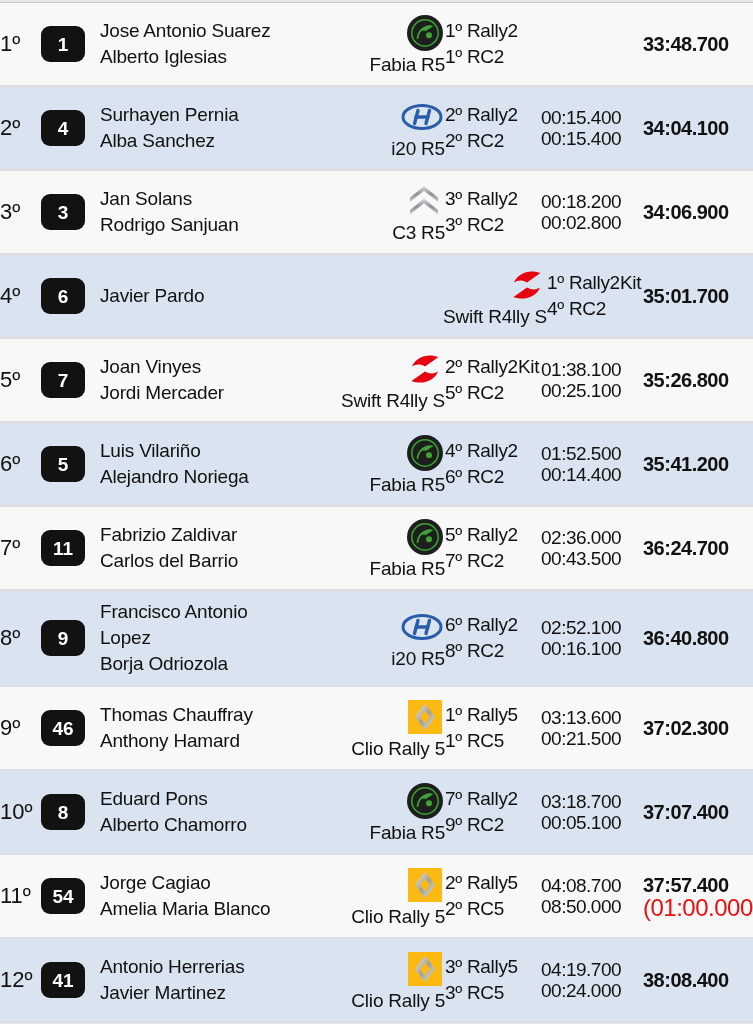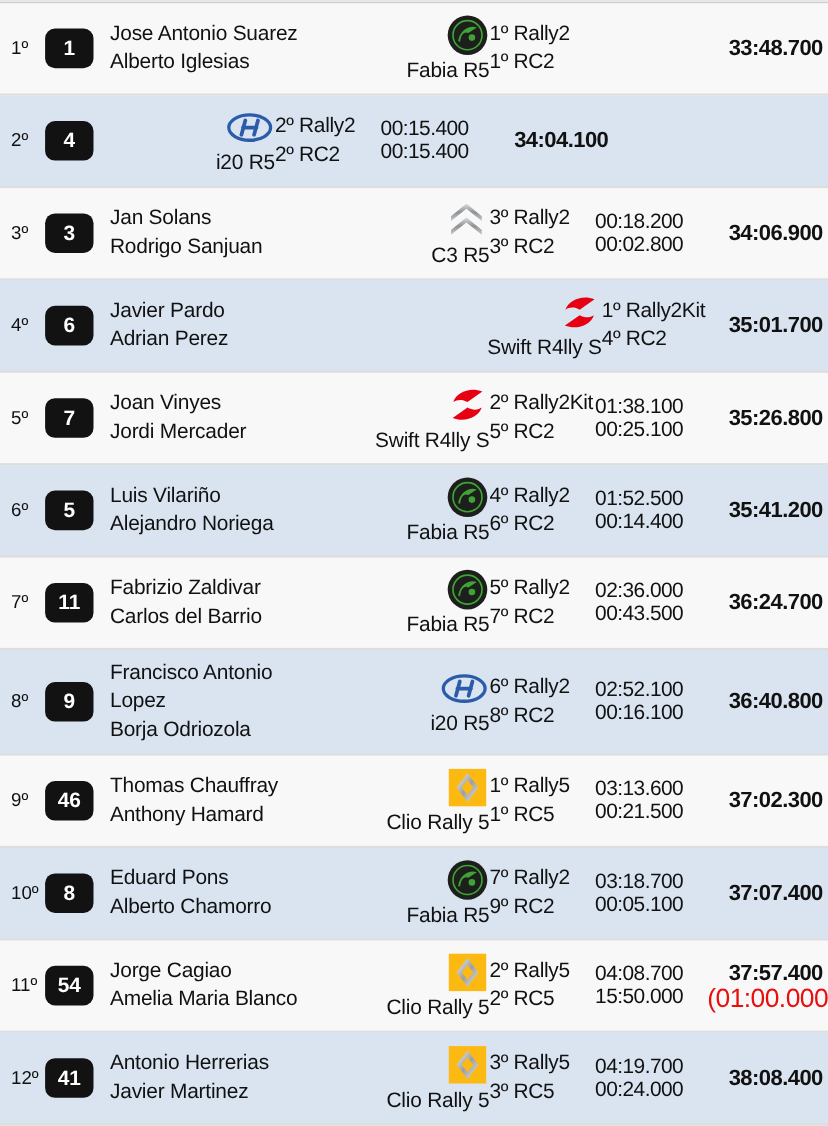--- a/index.html
+++ b/index.html
@@ -14,38 +14,38 @@
   }
   .top-strip{height:3px;background:#e7e7e7;border-bottom:1px solid #c9c9c9}
   .bottom-strip{height:7px;background:#e4e4e4}
   .table{width:753px}
   .row{
     display:flex; align-items:center; min-height:74px;
     padding:8px 0; border-bottom:2px solid var(--separator);
   }
   .row.even{background:var(--row-white)}
   .row.odd{background:var(--row-alt)}
-  .cell-pos{width:34px; flex:0 0 34px; font-size:17px; padding-left:10px}
+  .cell-pos{width:34px; flex:0 0 34px; font-size:22px; padding-left:0}
   .cell-badge{width:58px; flex:0 0 58px; text-align:center}
   .badge{
     display:inline-block; background:var(--badge-bg); color:#fff;
     font-weight:bold; font-size:19px; line-height:1;
     padding:9px 10px 8px; min-width:44px; border-radius:9px; text-align:center;
   }
   .cell-drivers{flex:1 1 auto; padding-left:8px; padding-right:4px;
     font-size:19px; line-height:26px; letter-spacing:-0.2px}
   .cell-car{width:158px; flex:0 0 158px; text-align:right}
   .cell-car .logo{display:block; height:42px; line-height:42px}
   .cell-car .logo svg{vertical-align:middle}
   .cell-car .model{font-size:19px; line-height:24px; letter-spacing:-0.2px}
   .cell-class{width:96px; flex:0 0 96px; text-align:left;
     font-size:19px; line-height:26px; letter-spacing:-0.3px}
   .cell-gaps{width:102px; flex:0 0 102px; font-size:19px; line-height:21px;
     letter-spacing:-0.5px; text-align:left}
-  .cell-total{width:110px; flex:0 0 110px; text-align:right; padding-right:5px}
+  .cell-total{width:110px; flex:0 0 110px; padding-right:5px}
   .total-time{font-weight:bold; font-size:20px; letter-spacing:-0.5px; line-height:23px}
   .penalty{color:var(--penalty); font-size:24px; letter-spacing:-0.5px; line-height:22px}
 </style>
 </head>
 <body>
 
 <div class="top-strip"></div>
 
 <div class="table" id="results-table">
     <div class="row even">
@@ -74,20 +74,24 @@
     <div class="cell-total">
       <div class="total-time">33:48.700</div>
 
     </div>
   </div>
     <div class="row odd">
     <div class="cell-pos">2º</div>
     <div class="cell-badge">
       <span class="badge">4</span>
     </div>
+    <div class="cell-drivers">
+        <div>Surhayen Pernia</div>
+        <div>Alba Sanchez</div>
+      </div>
     <div class="cell-car">
       <span class="logo"><svg width="46" height="40" viewBox="0 0 46 40">
     <ellipse cx="23" cy="20" rx="19" ry="11.5" fill="none" stroke="#2a5caa" stroke-width="3"></ellipse>
     <path d="M19 13.5 L15.5 26.5 M30.5 13.5 L27 26.5 M16.8 20 L29.2 20" fill="none" stroke="#2a5caa" stroke-width="3.4" stroke-linecap="round"></path>
           </svg></span>
       <div class="model">i20 R5</div>
     </div>
     <div class="cell-class">
         <div>2º Rally2</div>
         <div>2º RC2</div>
@@ -137,21 +141,20 @@
 
     </div>
   </div>
     <div class="row odd">
     <div class="cell-pos">4º</div>
     <div class="cell-badge">
       <span class="badge">6</span>
     </div>
     <div class="cell-drivers">
         <div>Javier Pardo</div>
-        <div>Adrian Perez</div>
       </div>
     <div class="cell-car">
       <span class="logo"><svg width="40" height="40" viewBox="0 0 40 40">
     <path d="M7 17.5 C10 9 22 3.5 33.5 8 L20 17.5 C15 14.5 10 15.5 7 17.5 Z" fill="#e60012"></path>
     <path d="M33 22.5 C30 31 18 36.5 6.5 32 L20 22.5 C25 25.5 30 24.5 33 22.5 Z" fill="#e60012"></path>
           </svg></span>
       <div class="model">Swift R4lly S</div>
     </div>
     <div class="cell-class">
         <div>1º Rally2Kit</div>
@@ -371,21 +374,21 @@
     <path fill-rule="evenodd" fill="url(#rgrad)" d="M20 7 L30 20 L20 33 L10 20 Z M20 13.2 L25.2 20 L20 26.8 L14.8 20 Z"></path>
           </svg></span>
       <div class="model">Clio Rally 5</div>
     </div>
     <div class="cell-class">
         <div>2º Rally5</div>
         <div>2º RC5</div>
       </div>
     <div class="cell-gaps">
         <div>04:08.700</div>
-        <div>15:50.000</div>
+        <div>08:50.000</div>
       </div>
     <div class="cell-total">
       <div class="total-time">37:57.400</div>
       <div class="penalty">(01:00.000)</div>
     </div>
   </div>
     <div class="row odd">
     <div class="cell-pos">12º</div>
     <div class="cell-badge">
       <span class="badge">41</span>

